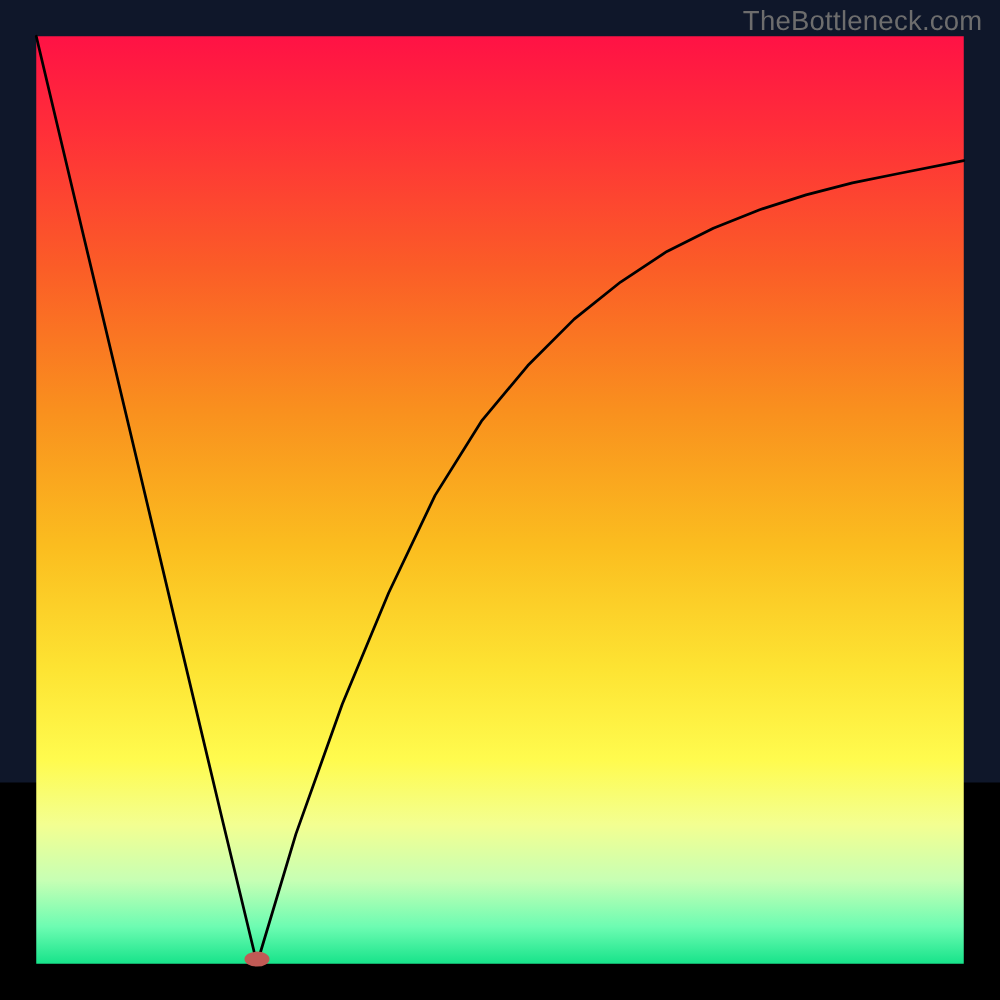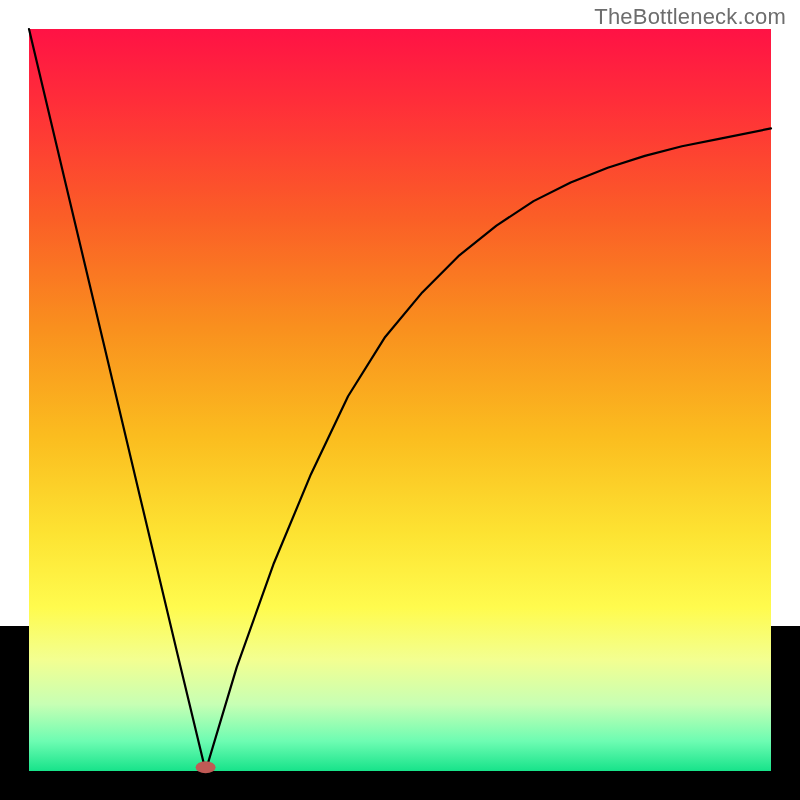--- a/index.html
+++ b/index.html
@@ -8,21 +8,21 @@
     width: 800px;
     height: 800px;
     background: #000;
     overflow: hidden;
     font-family: Arial, Helvetica, sans-serif;
   }
   .frame {
     position: relative;
     width: 800px;
     height: 626px;
-    background: #ffffff;
+    background: #0f172a;
   }
   .watermark {
     position: absolute;
     top: 4px;
     right: 14px;
     color: #6d6d6d;
     font-size: 22px;
     font-weight: 400;
     letter-spacing: 0.2px;
     z-index: 3;

